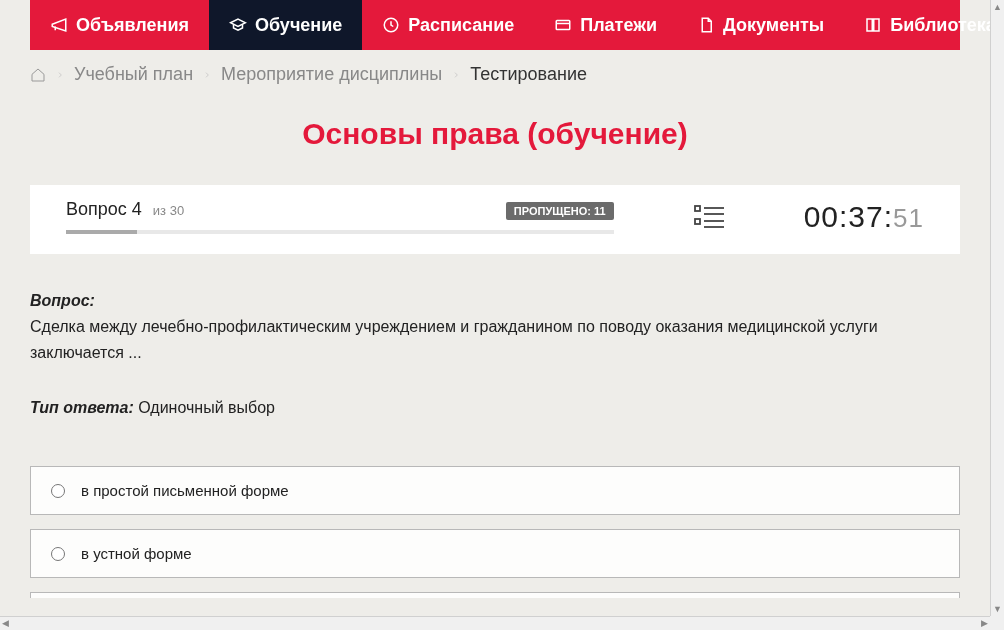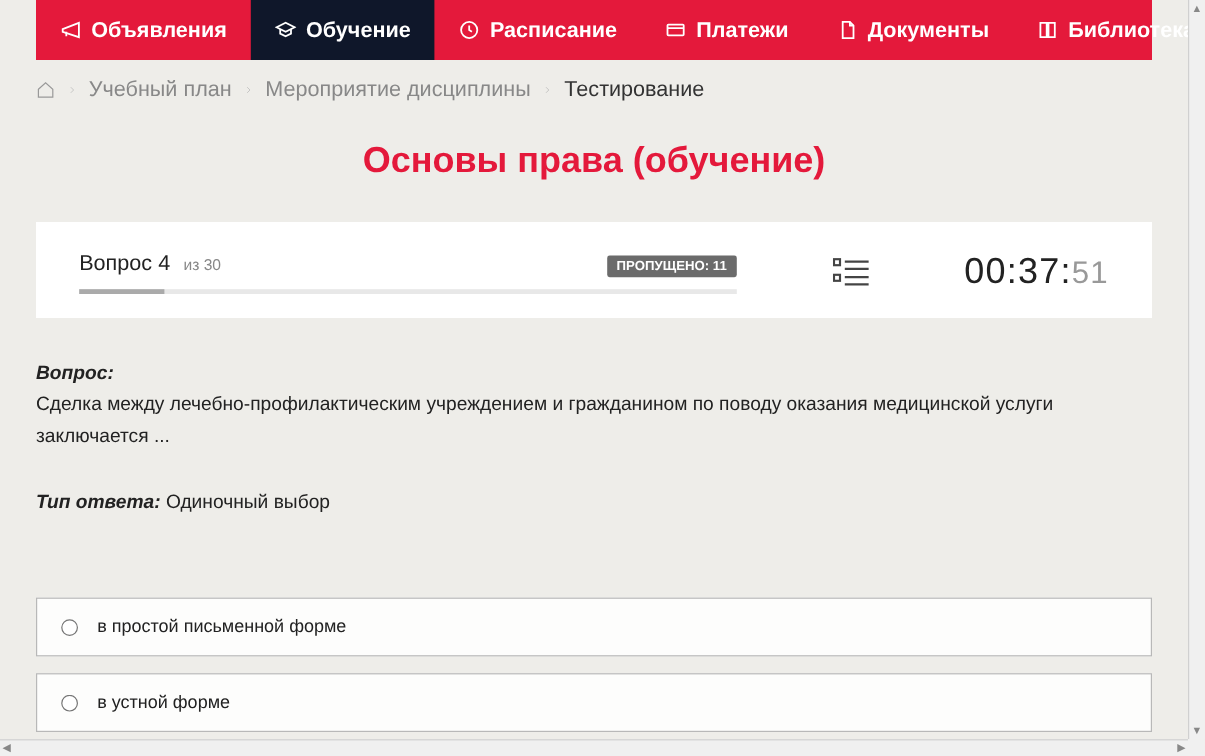--- a/index.html
+++ b/index.html
@@ -115,21 +115,21 @@
     .home-icon { width: 16px; height: 16px; display: inline-flex; color: #999; cursor: pointer; }
     .page-title {
       text-align: center;
       font-size: 30px;
       font-weight: 700;
       color: #e4193b;
       margin: 18px 0 34px;
     }
     .card {
       background: #fff;
-      padding: 24px 36px 20px;
+      padding: 14px 36px 20px;
       display: flex;
       align-items: center;
       position: relative;
     }
     .q-block {
       flex: 1;
       position: relative;
     }
     .q-line {
       display: flex;
@@ -175,21 +175,21 @@
       font-variant-numeric: tabular-nums;
     }
     .timer .sec { color: #999; font-size: 26px; }
     .question-area {
       padding: 38px 0 0 0;
     }
     .q-label { font-style: italic; font-weight: 700; color: #222; font-size: 16px; }
     .q-text { font-size: 16px; color: #222; line-height: 1.6; margin-top: 4px; }
     .type-row { margin-top: 34px; font-size: 16px; color: #222; }
     .type-label { font-weight: 700; font-style: italic; }
-    .answers { margin-top: 70px; }
+    .answers { margin-top: 49px; }
     .answer {
       border: 1px solid #b8b8b8;
       background: #fdfdfc;
       padding: 15px 20px;
       display: flex;
       align-items: center;
       gap: 16px;
       margin-bottom: 14px;
       cursor: pointer;
     }

